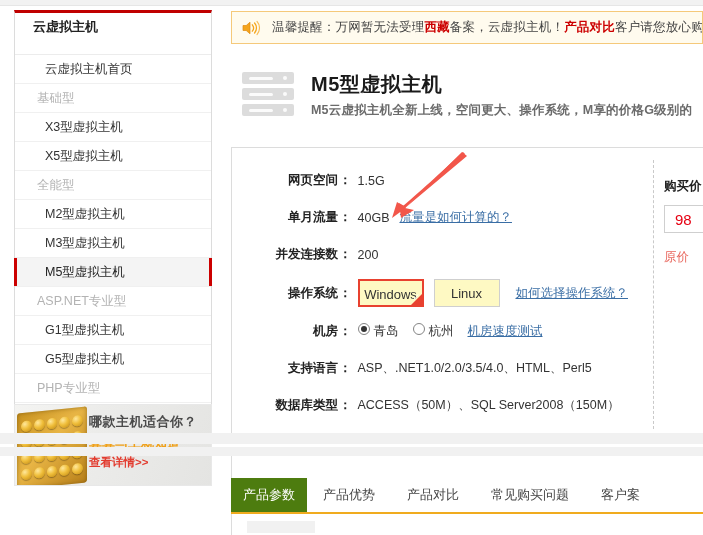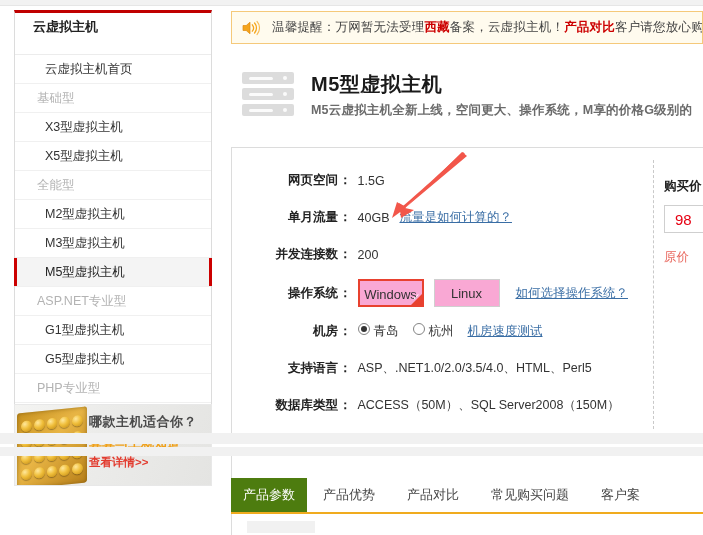--- a/index.html
+++ b/index.html
@@ -278,21 +278,21 @@
   }
 
   
   .os-row { height: 40px; }
   .os-btn {
     width: 66px;
     height: 28px;
     line-height: 28px;
     text-align: center;
     border: 1px solid #cfcfcf;
-    background: #f9a8d4;
+    background: #fef9c3;
     color: #333;
     font-size: 13px;
     box-sizing: border-box;
     margin-right: 10px;
     position: relative;
     cursor: pointer;
   }
   .os-btn.sel {
     border: 2px solid #e8412f;
   }

